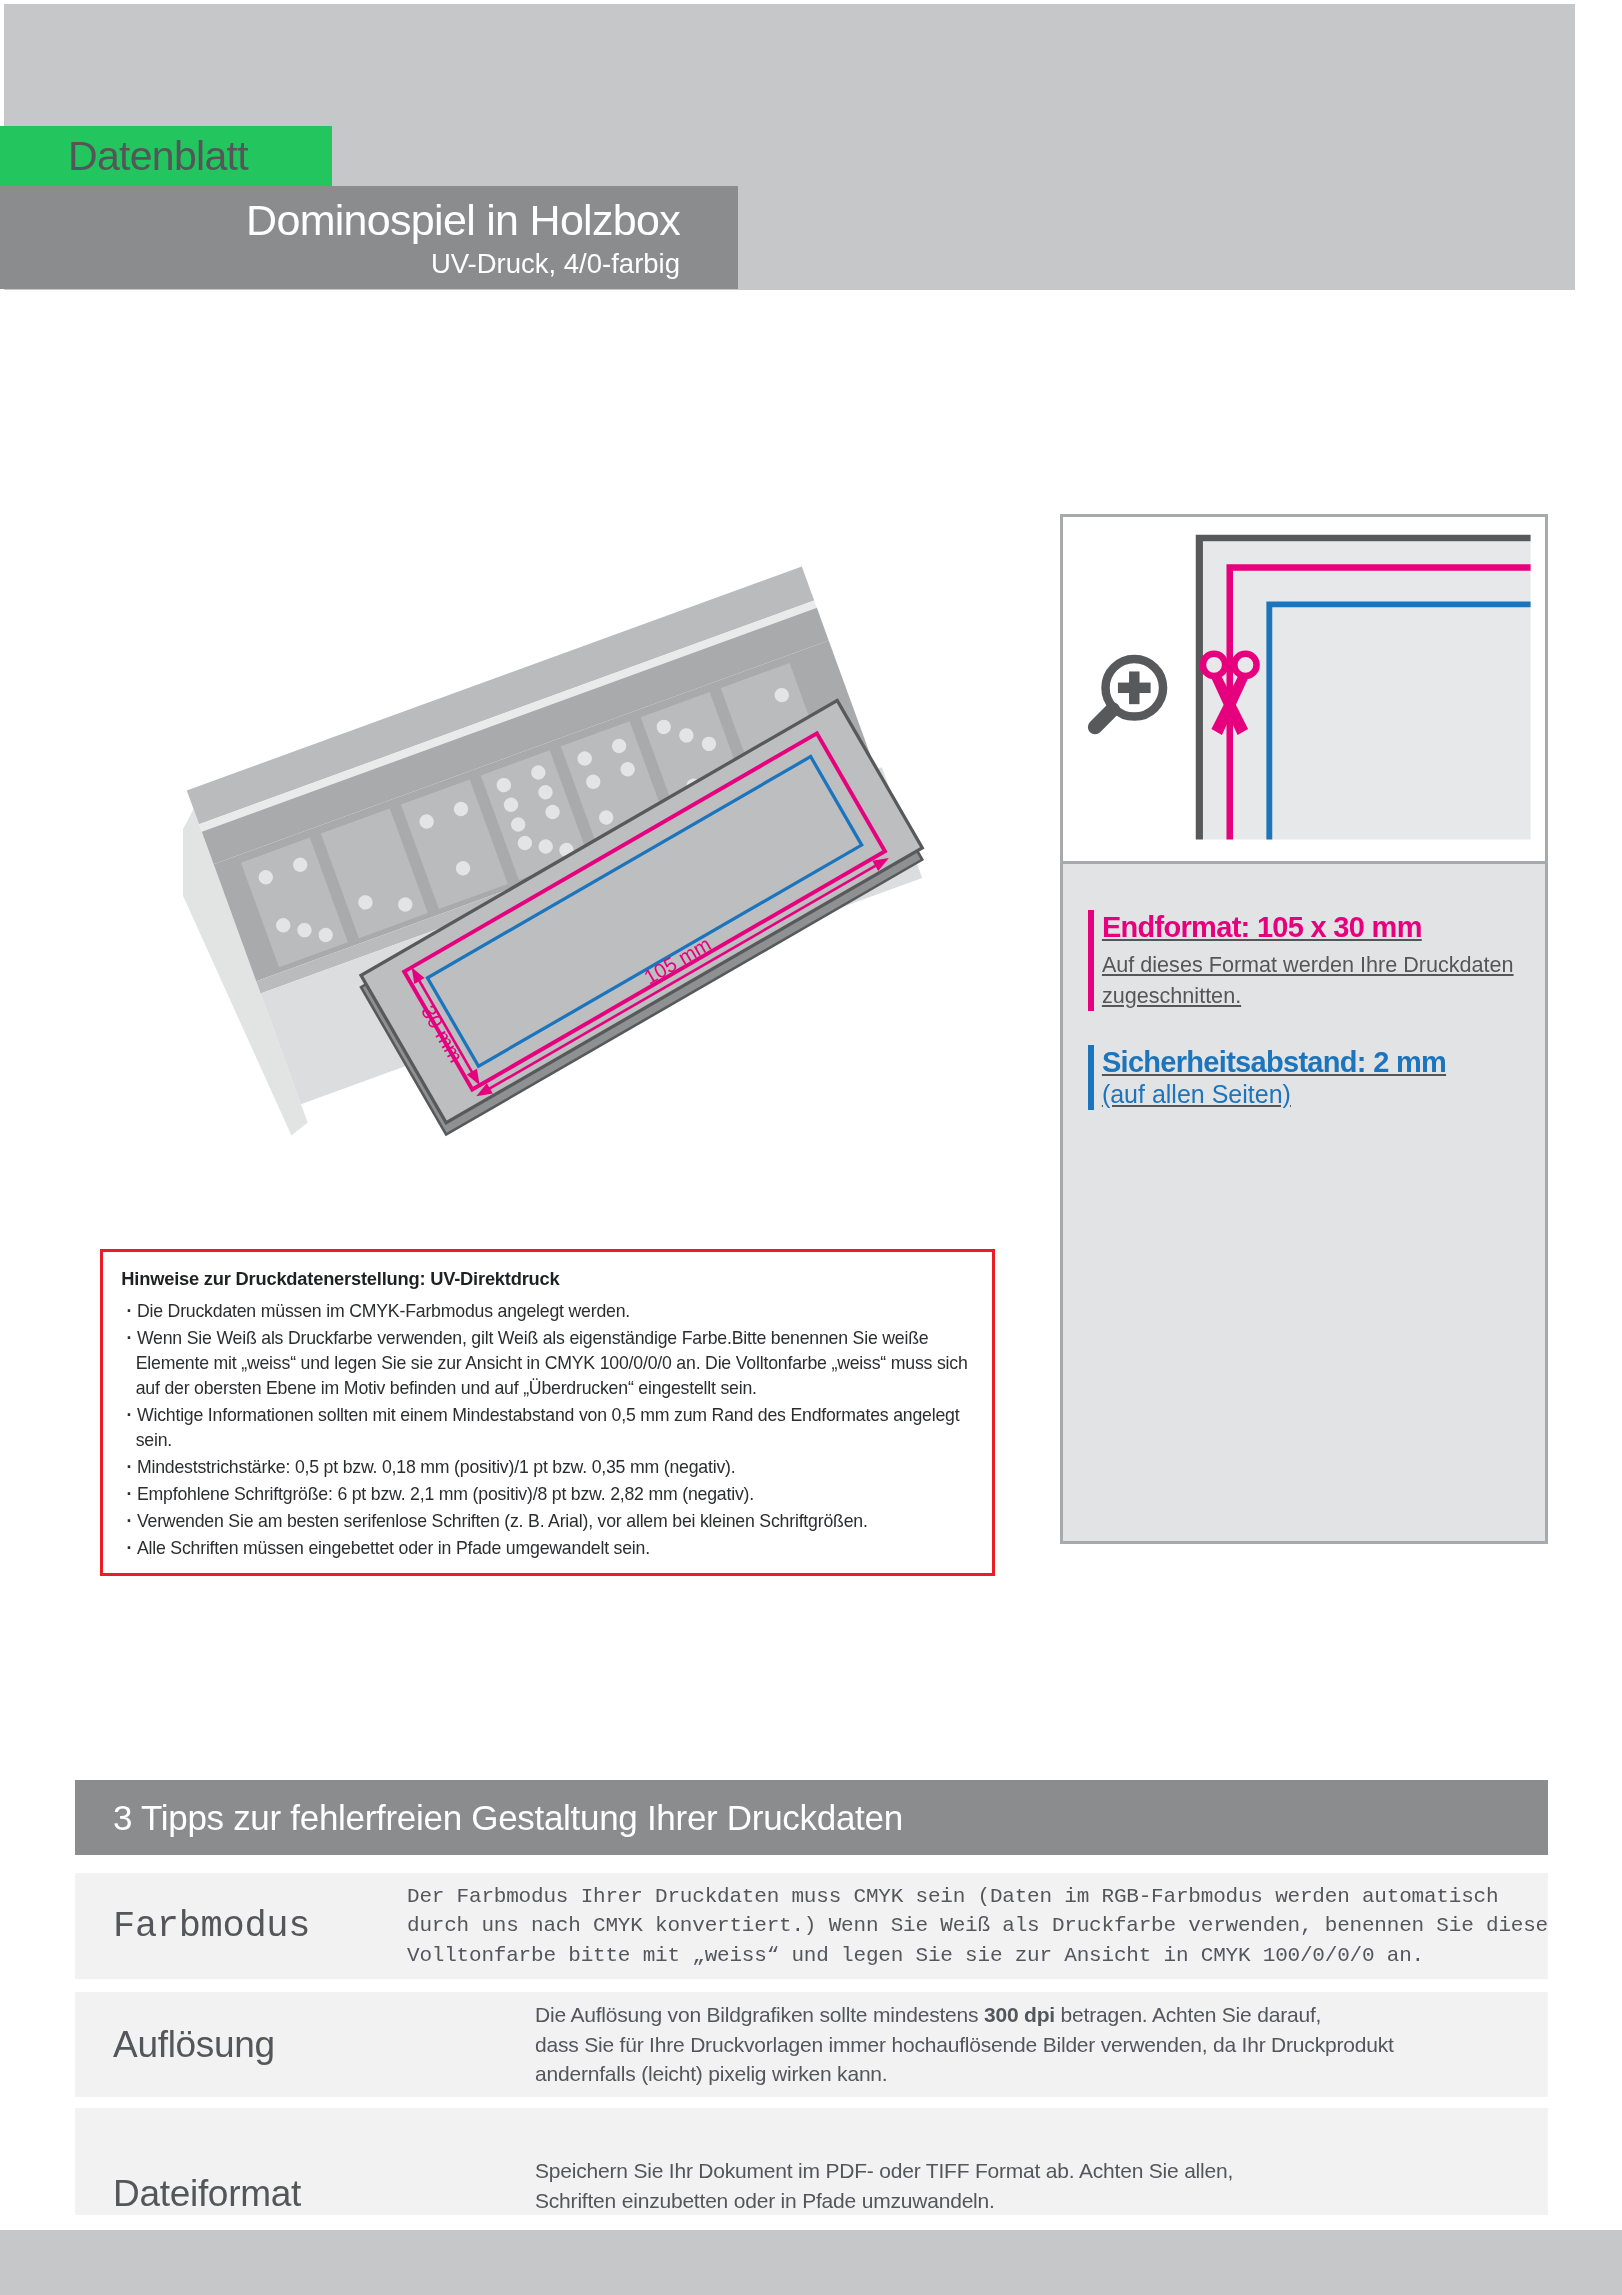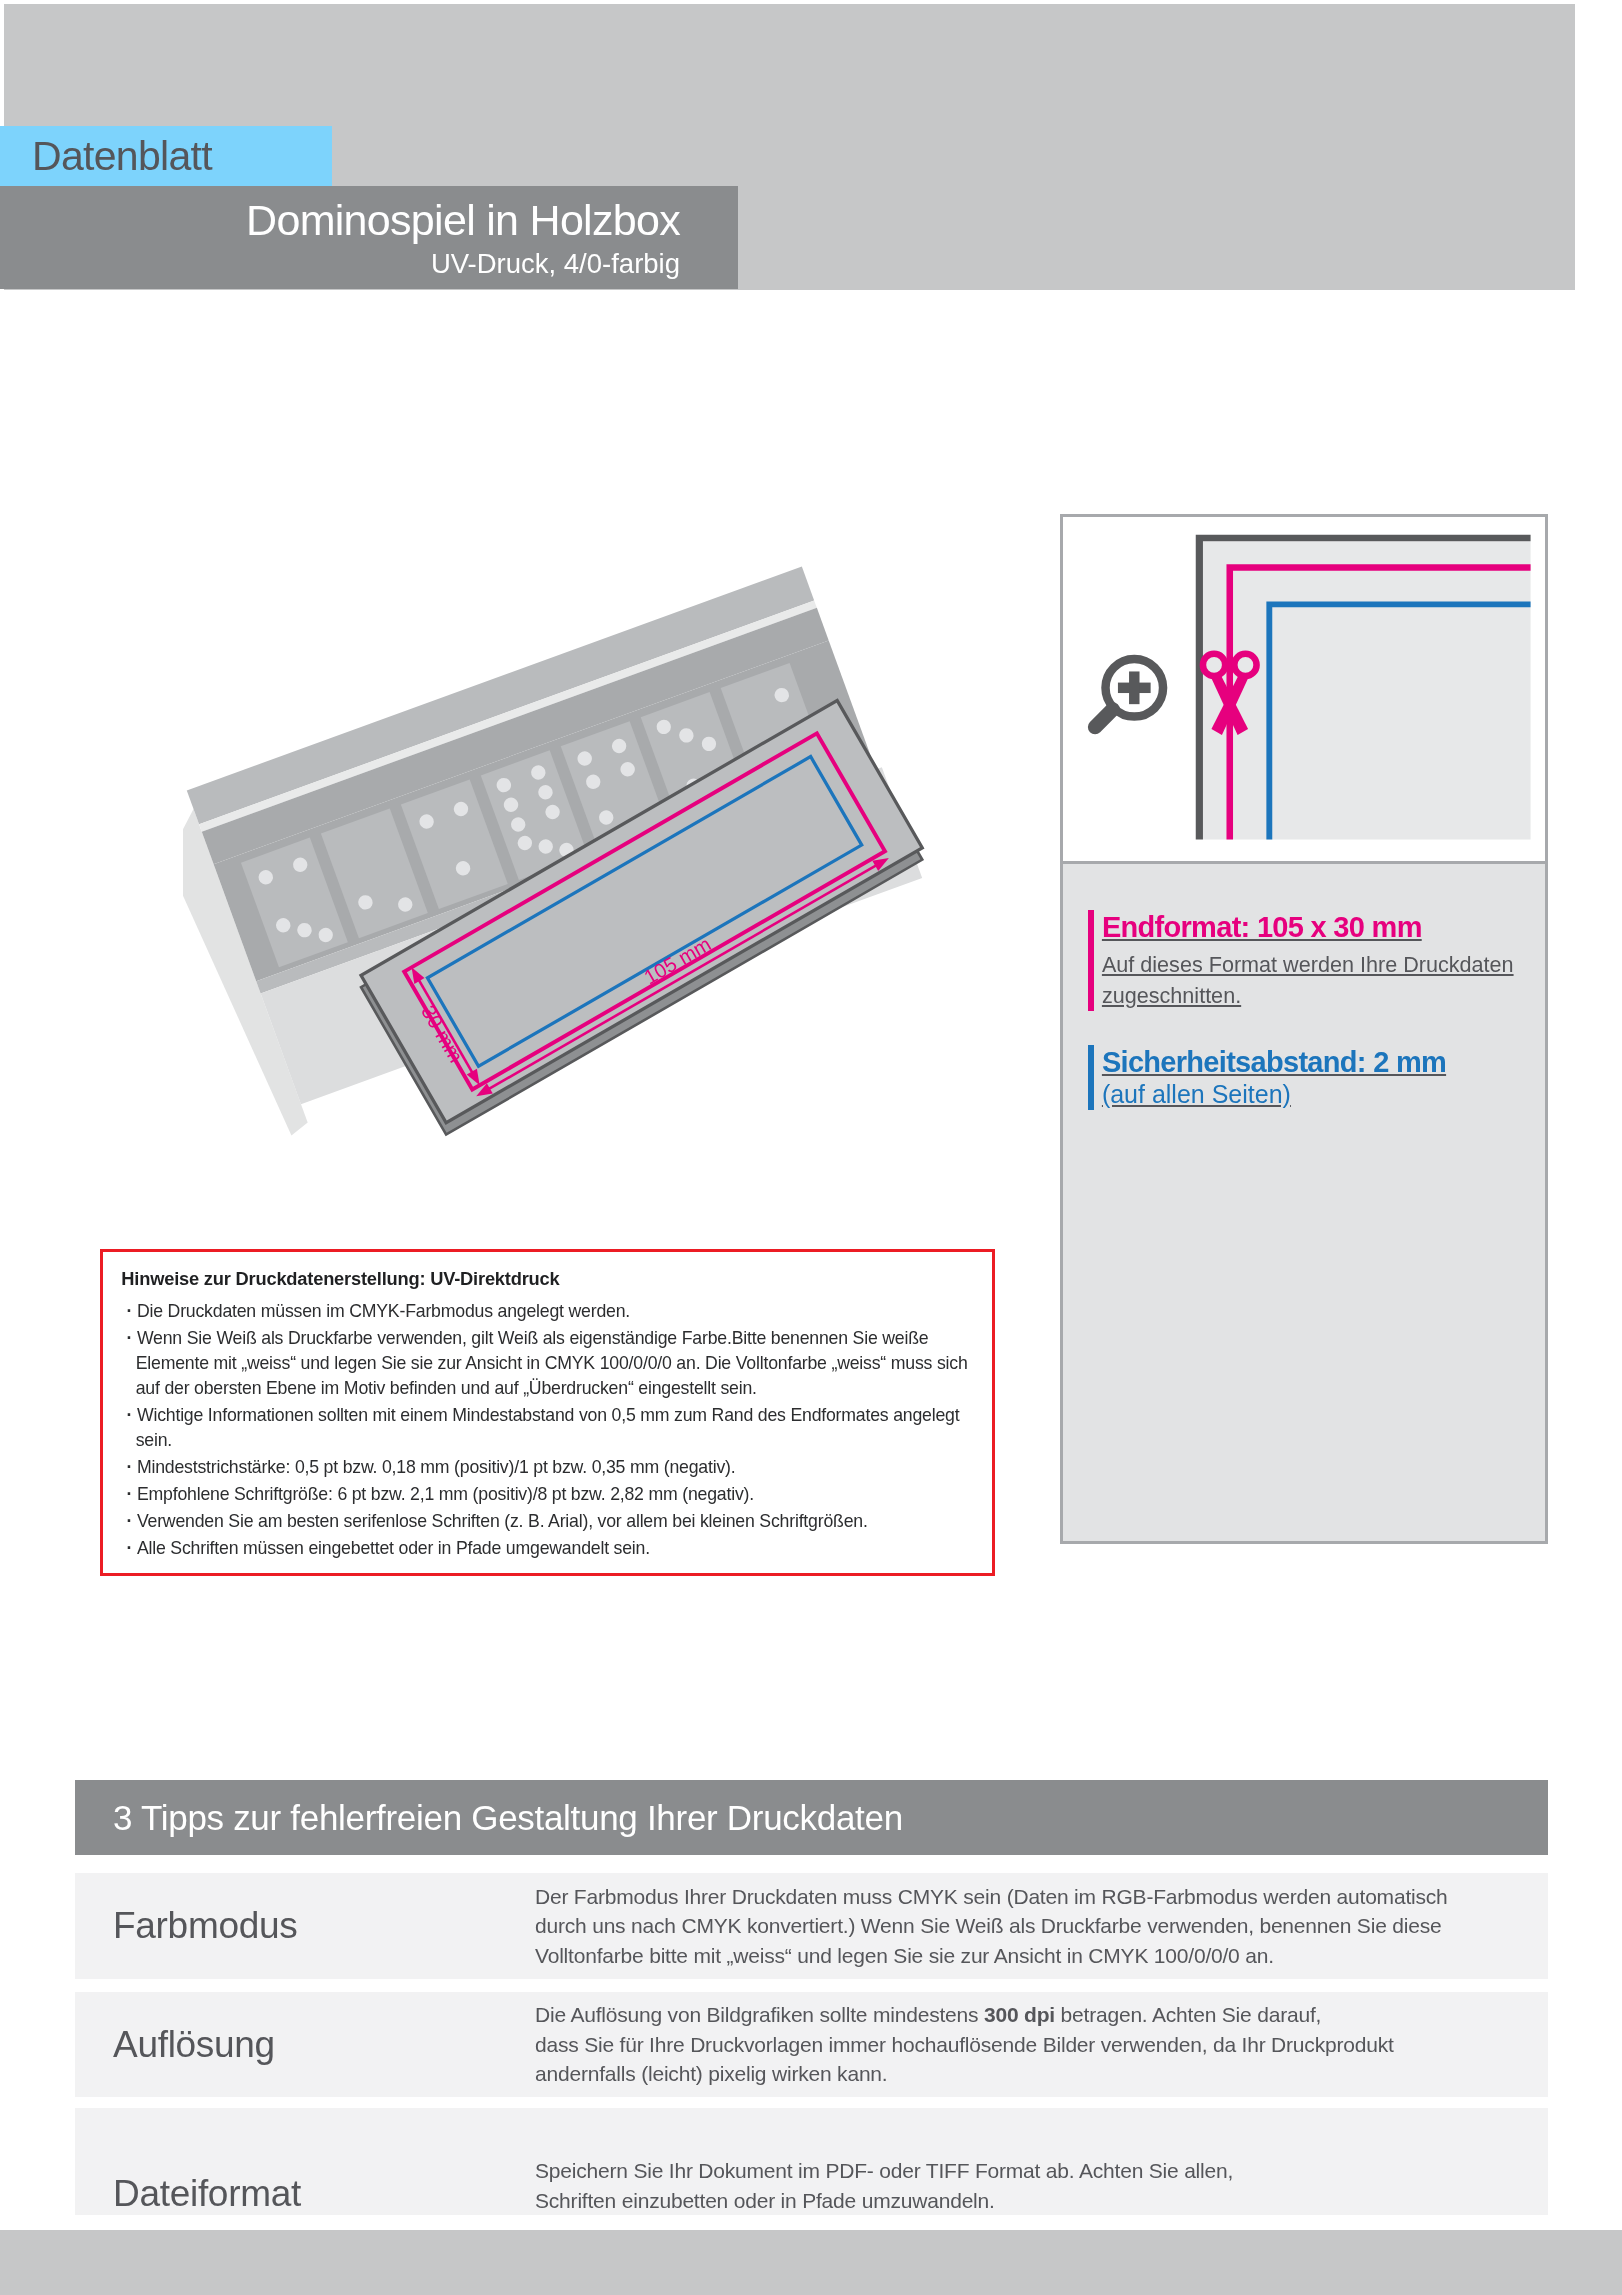--- a/index.html
+++ b/index.html
@@ -3,22 +3,22 @@
 <meta charset="utf-8">
 <style>
   html,body{margin:0;padding:0;background:#ffffff;}
   .page{
     position:relative;width:1623px;height:2295px;background:#ffffff;overflow:hidden;
     font-family:"Liberation Sans",sans-serif;color:#55565a;
   }
   
   .top-band{position:absolute;left:3.9px;top:3.9px;width:1571px;height:286px;background:#c6c7c8;}
   .doc-label-box{
-    position:absolute;left:0;top:126px;width:332px;height:60px;background:#7dd3fc;
-    display:flex;align-items:center;padding-left:32px;box-sizing:border-box;
+    position:absolute;left:0;top:126px;width:332px;height:60px;background:#22c55e;
+    display:flex;align-items:center;padding-left:68px;box-sizing:border-box;
   }
   .doc-label-box span{font-size:41px;letter-spacing:-0.7px;color:#55565a;white-space:nowrap;}
   .banner{
     position:absolute;left:0;top:186px;width:738px;height:103px;background:#8a8c8e;
     box-sizing:border-box;padding:7.9px 58px 0 0;text-align:right;color:#ffffff;
   }
   .banner-title{font-size:43px;letter-spacing:-0.7px;line-height:52px;white-space:nowrap;}
   .banner-subtitle{font-size:27.5px;line-height:34px;margin-top:1.3px;white-space:nowrap;}
 
   
@@ -59,21 +59,21 @@
 
   
   .tipps-header{
     position:absolute;left:75px;top:1780px;width:1473px;height:75px;background:#8a8c8e;
     display:flex;align-items:center;padding-left:38px;box-sizing:border-box;
   }
   .tipps-header span{font-size:35px;color:#ffffff;letter-spacing:-0.3px;white-space:nowrap;}
   .tip-row{
     position:absolute;left:75px;width:1473px;background:#f2f2f3;display:flex;box-sizing:border-box;
   }
-  .tip-row.r1{top:1873px;height:106px;}
+  .tip-row.r1{top:1873px;height:106px;font-family:Liberation Mono, monospace;}
   .tip-row.r2{top:1992px;height:105px;}
   .tip-row.r3{top:2108px;height:107px;align-items:flex-end;}
   .tip-label{
     width:460px;padding-left:38px;box-sizing:border-box;display:flex;align-items:center;
     font-size:37px;color:#55565a;letter-spacing:-0.3px;
   }
   .tip-body{
     flex:1;display:flex;flex-direction:column;justify-content:center;
     font-size:21px;line-height:29.4px;color:#55565a;letter-spacing:-0.2px;
   }

